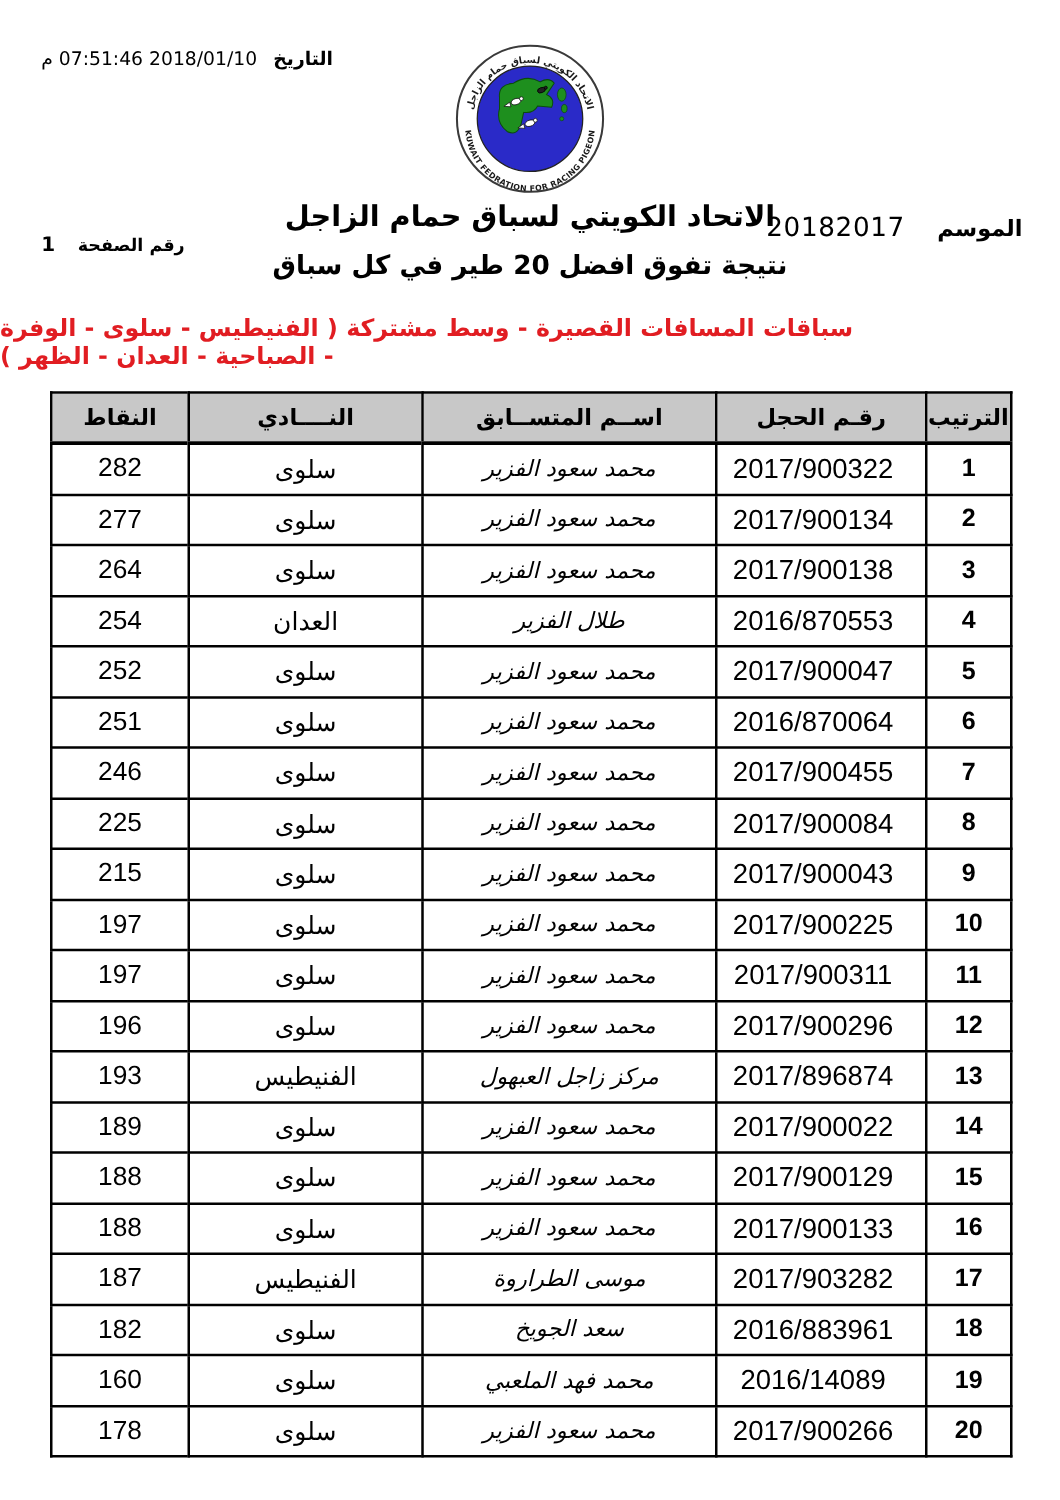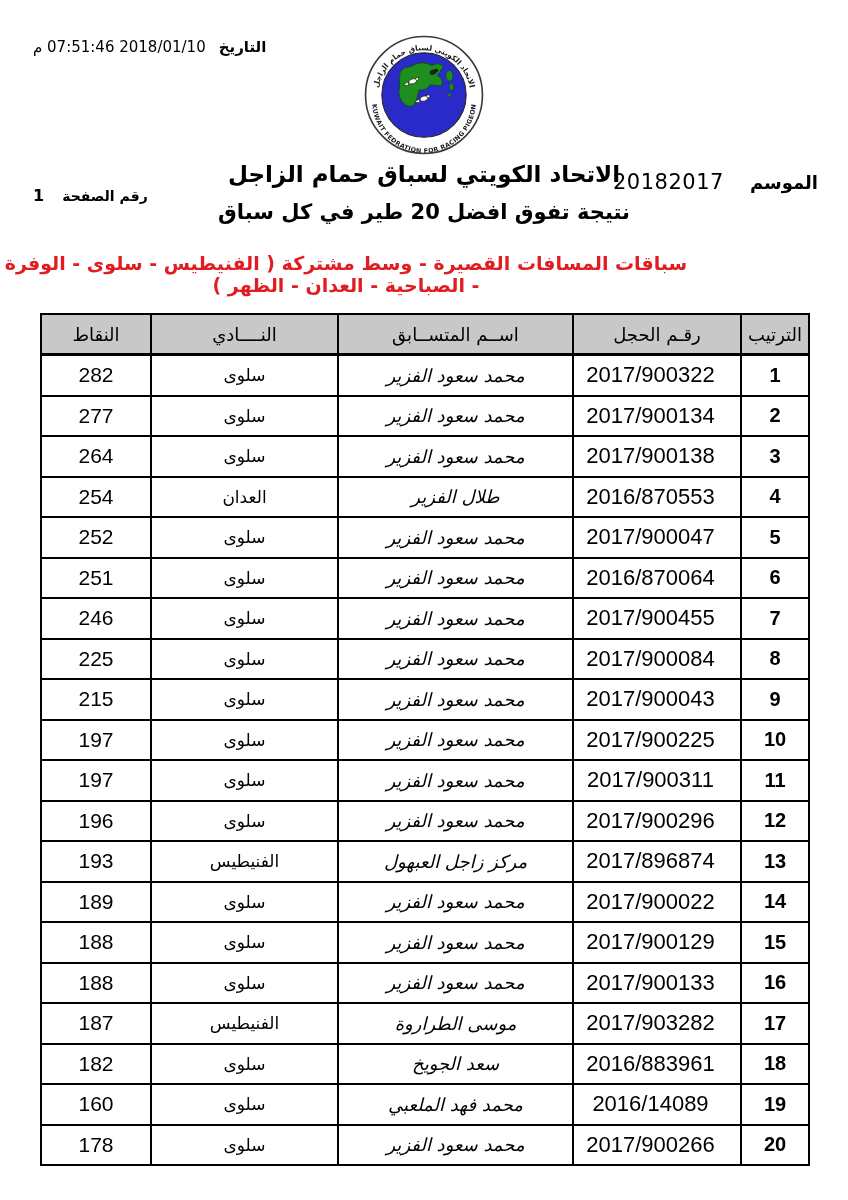--- a/index.html
+++ b/index.html
@@ -30,48 +30,48 @@
   .titles .org{font-size:23px;font-weight:bold;line-height:1.45;margin:0;}
   .titles .rep{font-size:21px;font-weight:bold;line-height:1.4;margin:7px 0 0 0;}
   .page-block{
     position:absolute;top:186px;left:33px;direction:rtl;
     display:flex;align-items:baseline;gap:18px;white-space:nowrap;
   }
   .page-block .lbl{font-weight:bold;font-size:14px;}
   .page-block .val{font-weight:bold;font-size:16px;}
   
   .race-line{
-    position:absolute;top:252px;left:0;width:692px;text-align:center;direction:rtl;
+    position:absolute;top:252px;left:0;width:692px;text-align:left;direction:rtl;
     color:var(--accent-red,#e11d22);font-weight:bold;font-size:19px;
   }
   
   table.results{
     position:absolute;top:313px;left:40px;width:768px;
     border-collapse:collapse;table-layout:fixed;direction:rtl;
   }
   table.results col.w-rank{width:68px;}
   table.results col.w-ring{width:168px;}
   table.results col.w-name{width:235px;}
   table.results col.w-club{width:187px;}
   table.results col.w-points{width:110px;}
   table.results th,table.results td{
     border:2px solid #000;overflow:hidden;white-space:nowrap;
   }
   table.results th{
     background:var(--header-bg,#c8c8c8);height:36px;
-    font-size:18px;font-weight:normal;text-align:center;border-bottom-width:3px;
+    font-size:18px;font-weight:bold;text-align:center;border-bottom-width:3px;
   }
   table.results td{height:36.5px;text-align:center;}
   td.c-rank{font-weight:bold;font-size:20px;font-family:"Liberation Sans","DejaVu Sans",sans-serif;}
   td.c-ring{
     font-size:22px;text-align:right;padding-left:4px;padding-right:17px;
     font-family:"Liberation Sans","DejaVu Sans",sans-serif;
   }
   td.c-name{font-size:18px;font-style:italic;}
-  td.c-club{font-size:17px;margin-top:44px;}
+  td.c-club{font-size:20px;margin-top:44px;}
   td.c-points{font-size:21px;font-family:"Liberation Sans","DejaVu Sans",sans-serif;border-radius:15px;}
 </style>
 </head>
 <body>
 
 <div class="date-block">
   <span class="lbl">التاريخ</span>
   <span class="val">2018/01/10  07:51:46 م</span>
 </div>
 

